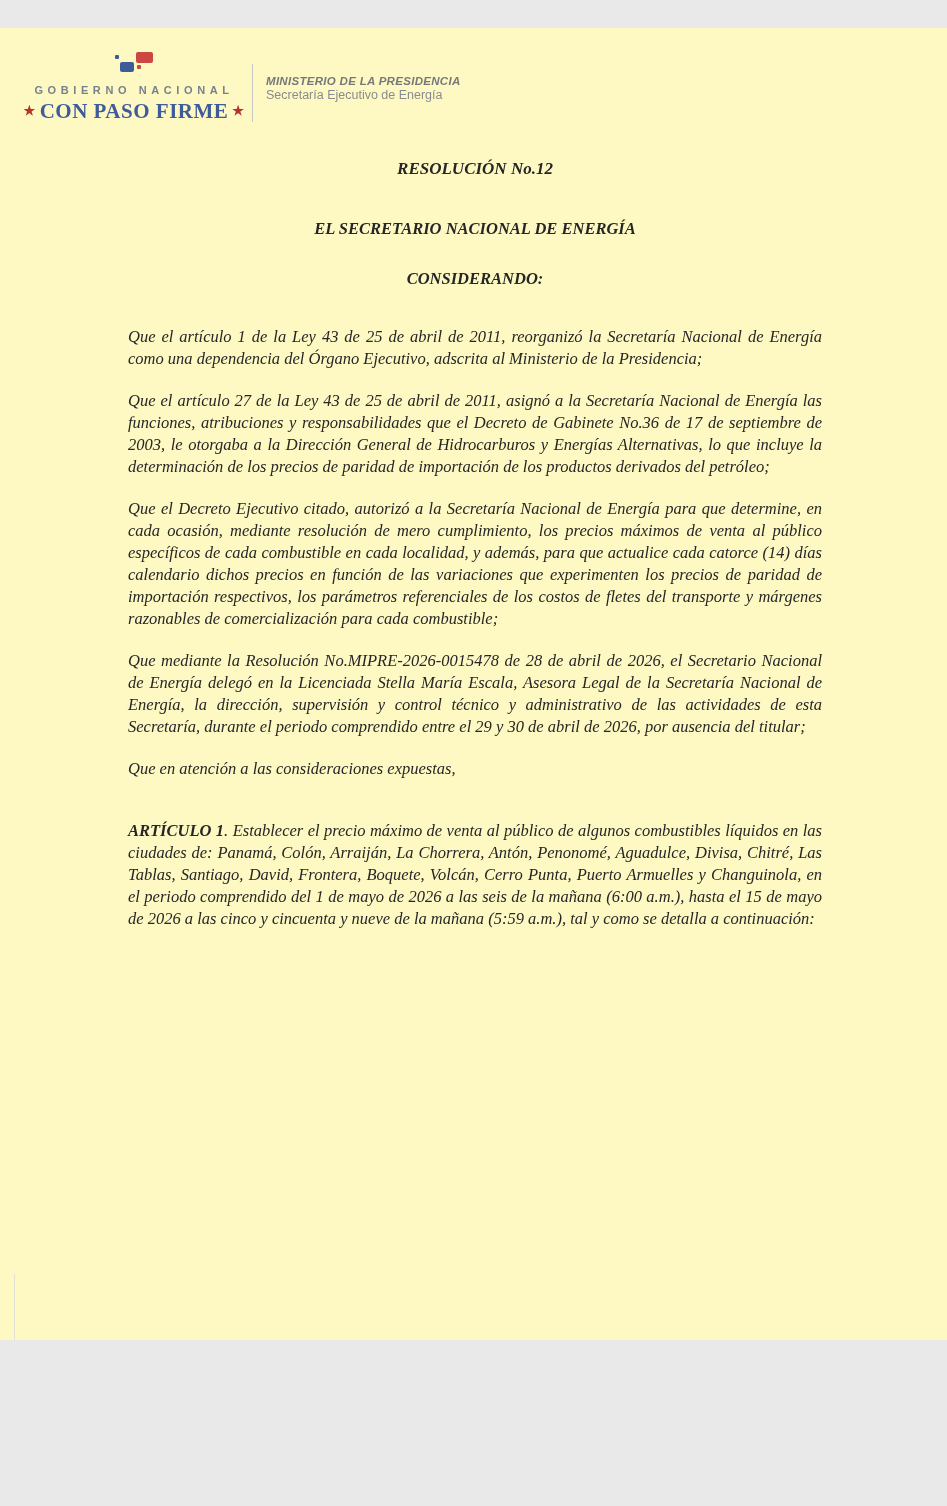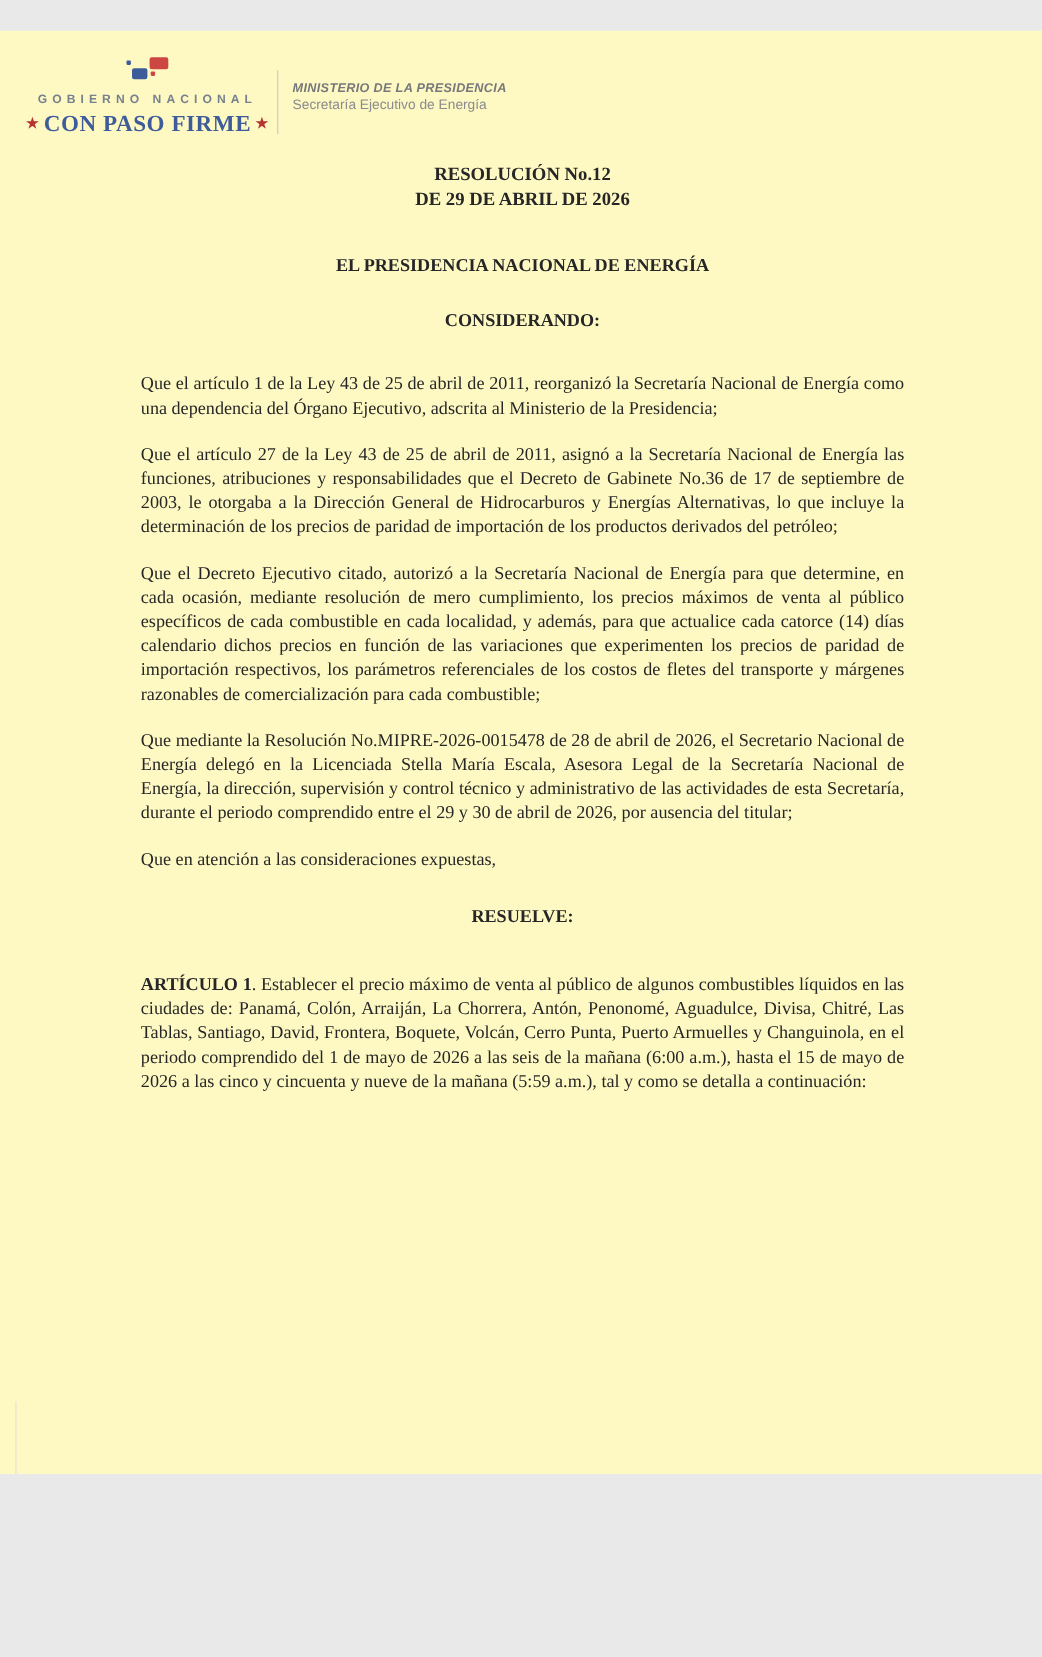--- a/index.html
+++ b/index.html
@@ -30,21 +30,21 @@
     font-family:Liberation Serif, serif;
     font-size:21px;font-weight:bold;letter-spacing:0.5px;
     white-space:nowrap;
   }
   .brand-line2 .star{font-size:13px;position:relative;top:-3px;padding:0 4px;}
   .lh-divider{position:absolute;left:234px;top:12px;width:1px;height:58px;background:#c8c8c8;}
   .ministry{position:absolute;left:248px;top:22px;font-family:"Liberation Sans", sans-serif;line-height:1.25;}
   .ministry .m1{font-size:11.5px;font-weight:bold;letter-spacing:0.3px;font-style:italic;}
   .ministry .m2{font-size:12.5px;}
   
-  .doc{position:absolute;left:128px;top:120px;width:694px;}
+  .doc{position:absolute;left:128px;top:130px;width:694px;font-style:italic;}
   .doc p{margin:0;font-size:16.5px;line-height:22px;text-align:justify;}
   .title{text-align:center;font-weight:bold;font-size:17px;line-height:22px;}
   .center-head{text-align:center !important;font-weight:bold;font-size:17px;}
   .center-sub{text-align:center !important;font-size:16.5px;}
   .sp-intro{margin-top:36px !important;}
   .sp-authority{margin-top:38px !important;}
   .sp-considering{margin-top:28px !important;}
   .sp-first{margin-top:36px !important;}
   .sp-para{margin-top:20px !important;}
   .sp-resolve{margin-top:30px !important;}
@@ -75,34 +75,32 @@
     <div class="ministry">
       <div class="m1" style="color:#77787b;">MINISTERIO DE LA PRESIDENCIA</div>
       <div class="m2" style="color:#8a8b8e;">Secretaría Ejecutivo de Energía</div>
     </div>
   </div>
 
   <div class="doc">
 
     <div class="title">
       <div>RESOLUCIÓN No.12</div>
-      <div>DE 29 DE ABRIL DE 2026</div>
     </div>
 
 
-    <p class="center-head sp-authority">EL PRESIDENCIA NACIONAL DE ENERGÍA</p>
+    <p class="center-head sp-authority">EL SECRETARIO NACIONAL DE ENERGÍA</p>
 
     <p class="center-head sp-considering">CONSIDERANDO:</p>
 
     <p class="sp-first">Que el artículo 1 de la Ley 43 de 25 de abril de 2011, reorganizó la Secretaría Nacional de Energía como una dependencia del Órgano Ejecutivo, adscrita al Ministerio de la Presidencia;</p>
     <p class="sp-para">Que el artículo 27 de la Ley 43 de 25 de abril de 2011, asignó a la Secretaría Nacional de Energía las funciones, atribuciones y responsabilidades que el Decreto de Gabinete No.36 de 17 de septiembre de 2003, le otorgaba a la Dirección General de Hidrocarburos y Energías Alternativas, lo que incluye la determinación de los precios de paridad de importación de los productos derivados del petróleo;</p>
     <p class="sp-para">Que el Decreto Ejecutivo citado, autorizó a la Secretaría Nacional de Energía para que determine, en cada ocasión, mediante resolución de mero cumplimiento, los precios máximos de venta al público específicos de cada combustible en cada localidad, y además, para que actualice cada catorce (14) días calendario dichos precios en función de las variaciones que experimenten los precios de paridad de importación respectivos, los parámetros referenciales de los costos de fletes del transporte y márgenes razonables de comercialización para cada combustible;</p>
     <p class="sp-para">Que mediante la Resolución No.MIPRE-2026-0015478 de 28 de abril de 2026, el Secretario Nacional de Energía delegó en la Licenciada Stella María Escala, Asesora Legal de la Secretaría Nacional de Energía, la dirección, supervisión y control técnico y administrativo de las actividades de esta Secretaría, durante el periodo comprendido entre el 29 y 30 de abril de 2026, por ausencia del titular;</p>
     <p class="sp-para">Que en atención a las consideraciones expuestas,</p>
 
-    <p class="center-head sp-resolve">RESUELVE:</p>
 
     <p class="sp-article"><strong>ARTÍCULO 1</strong><span>. Establecer el precio máximo de venta al público de algunos combustibles líquidos en las ciudades de: Panamá, Colón, Arraiján, La Chorrera, Antón, Penonomé, Aguadulce, Divisa, Chitré, Las Tablas, Santiago, David, Frontera, Boquete, Volcán, Cerro Punta, Puerto Armuelles y Changuinola, en el periodo comprendido del 1 de mayo de 2026 a las seis de la mañana (6:00 a.m.), hasta el 15 de mayo de 2026 a las cinco y cincuenta y nueve de la mañana (5:59 a.m.), tal y como se detalla a continuación:</span></p>
   </div>
 
   <div class="scan-edge-left"></div>
   <div class="scan-edge-bottom"></div>
 </div>
 
 </body></html>

